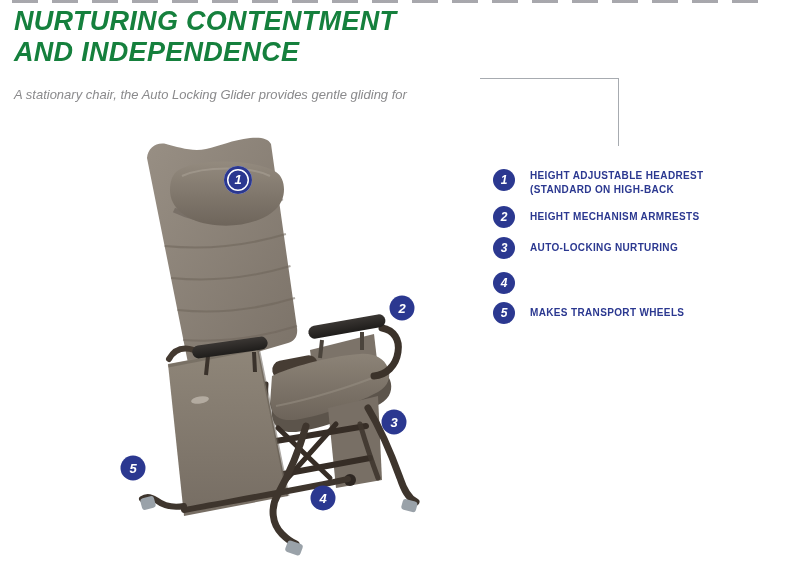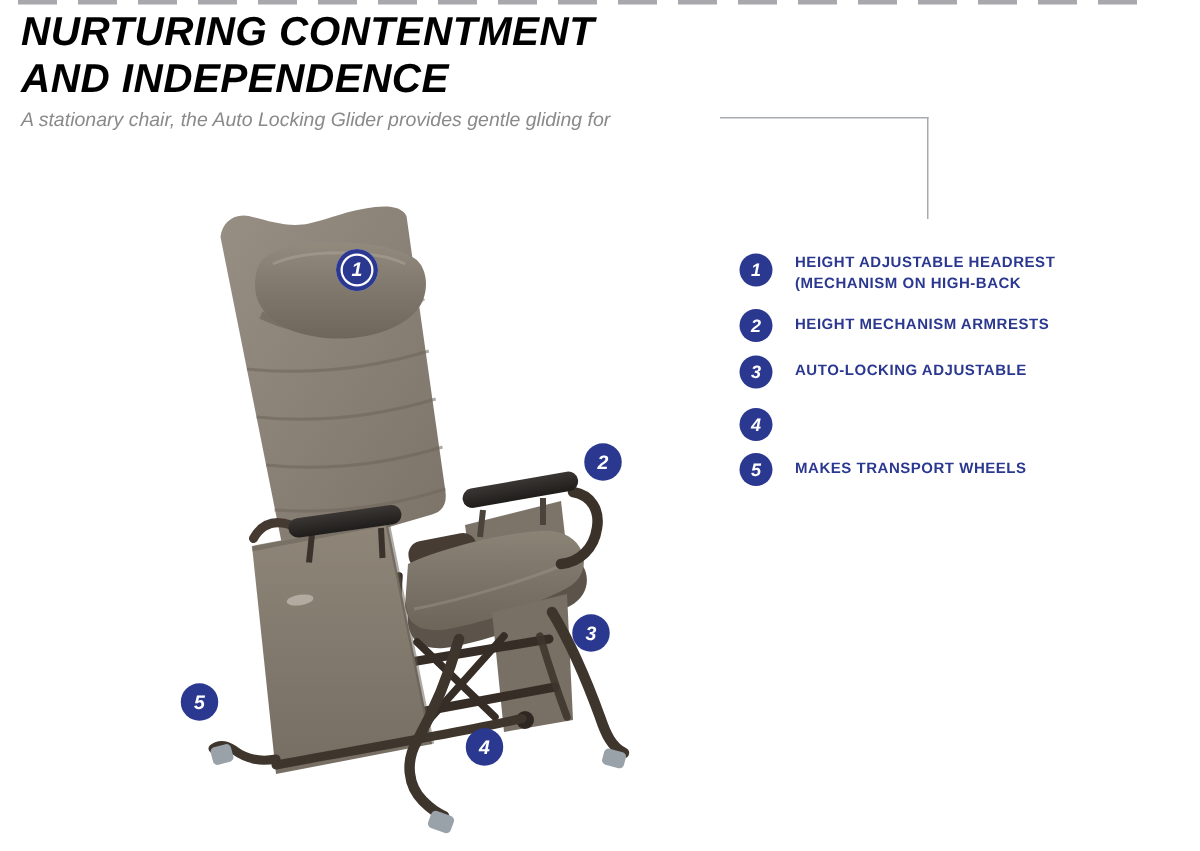--- a/index.html
+++ b/index.html
@@ -8,24 +8,24 @@
     overflow:hidden; font-family:"Liberation Sans", sans-serif;
   }
   
   .top-artifact {
     position:absolute; left:12px; top:0; width:748px; height:3px; opacity:.5;
     background:repeating-linear-gradient(90deg,#50505a 0 26px, transparent 26px 40px);
   }
   .title {
     position:absolute; left:14px; top:6px;
     font-size:27px; line-height:31px; font-weight:bold; font-style:italic;
-    color:#000000; letter-spacing:.3px; white-space:nowrap;
+    color:#15803d; letter-spacing:.3px; white-space:nowrap;
   }
   .subtitle {
-    position:absolute; left:14px; top:70px;
+    position:absolute; left:14px; top:85px;
     font-size:13px; line-height:19px; font-style:italic; color:#8a8a8c;
     white-space:nowrap;
   }
   .leader-line {
     position:absolute; left:480px; top:78px; width:138px; height:67px;
     border-top:1.5px solid #a7abb0; border-right:1.5px solid #a7abb0;
   }
   
   .marker {
     position:absolute; width:25px; height:25px; border-radius:50%;
@@ -170,35 +170,35 @@
   <div class="marker ring" style="left:238px;top:180px">1</div>
   <div class="marker" style="left:402px;top:308px">2</div>
   <div class="marker" style="left:394px;top:422px">3</div>
   <div class="marker" style="left:323px;top:498px">4</div>
   <div class="marker" style="left:133px;top:468px">5</div>
 
   <div class="legend-row" style="top:169px">
     <div class="legend-circle">1</div>
     <div class="legend-label">
       <div>HEIGHT ADJUSTABLE HEADREST</div>
-      <div>(MECHANISM ON HIGH-BACK</div>
+      <div>(STANDARD ON HIGH-BACK</div>
     </div>
   </div>
 
   <div class="legend-row single" style="top:206px">
     <div class="legend-circle">2</div>
     <div class="legend-label">
       <div>HEIGHT MECHANISM ARMRESTS</div>
     </div>
   </div>
 
   <div class="legend-row single" style="top:237px">
     <div class="legend-circle">3</div>
     <div class="legend-label">
-      <div>AUTO-LOCKING ADJUSTABLE</div>
+      <div>AUTO-LOCKING NURTURING</div>
     </div>
   </div>
 
   <div class="legend-row single" style="top:272px">
     <div class="legend-circle">4</div>
   </div>
 
   <div class="legend-row single" style="top:302px">
     <div class="legend-circle">5</div>
     <div class="legend-label">

